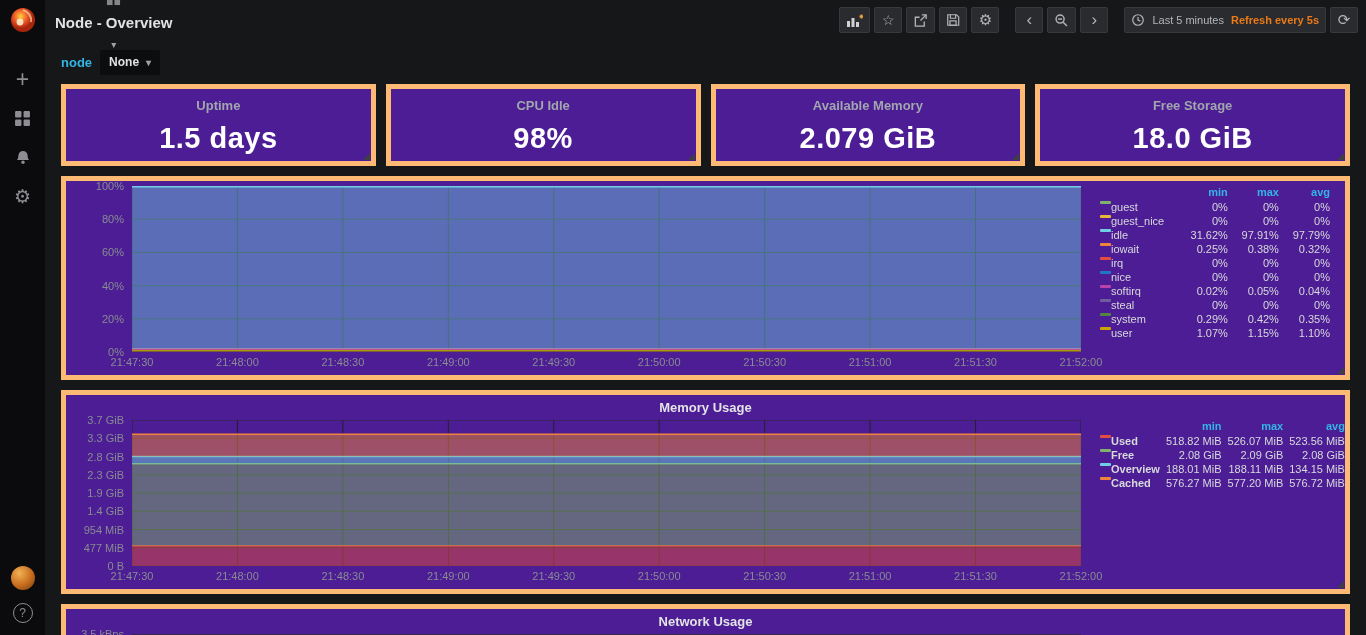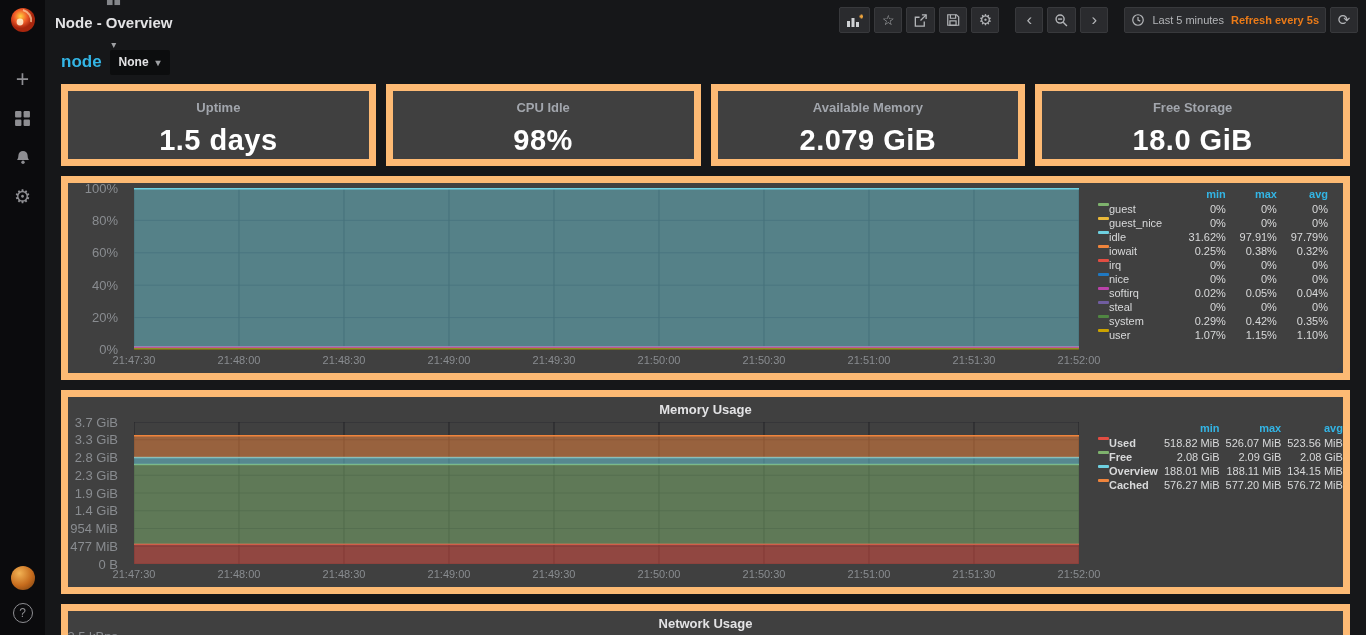--- a/index.html
+++ b/index.html
@@ -30,42 +30,42 @@
   .nav-right { display:flex; align-items:center; gap:4px; }
   .nav-btn { height:26px; min-width:28px; padding:0 6px; background:#2a2b2e; border:1px solid #38393c; border-radius:2px;
     display:flex; align-items:center; justify-content:center; color:#b3b5b8; font-size:14px; cursor:pointer; }
   .nav-group-gap { width:8px; }
   .timepicker { display:flex; align-items:center; gap:7px; font-size:11px; }
   .orange { color:#eb7b18; font-weight:600; }
 
   
   .content { padding:8px 16px 0 16px; flex:1; min-height:0; }
   .var-row { display:flex; align-items:center; gap:8px; height:28px; }
-  .var-label { color:#33b5e5; font-size:17px; font-weight:600; }
+  .var-label { color:#33b5e5; font-size:13px; font-weight:600; }
   .var-select { background:#0c0d0e; border-radius:2px; height:25px; padding:0 9px; display:flex; align-items:center;
     gap:7px; font-size:12px; color:#e3e3e5; font-weight:600; cursor:pointer; }
 
-  .panel { background:#404040; border:7px solid #fdba74; position:relative; }
+  .panel { background:#4c1d95; border:5px solid #fdba74; position:relative; }
   .panel::after { content:""; position:absolute; right:1px; bottom:1px;
     border-left:7px solid transparent; border-bottom:7px solid #3e3f43; }
 
   
   .stat-row { display:flex; gap:10px; margin-top:8px; }
   .stat-panel { flex:1; height:82px; display:flex; flex-direction:column; align-items:center; padding-top:9px; }
   .stat-title { color:#a2a6ad; font-size:13px; font-weight:700; }
   .stat-value { color:#ffffff; font-size:29px; font-weight:700; margin-top:9px; letter-spacing:.5px; }
 
   
   .graph-panel { margin-top:10px; height:204px; display:flex; flex-direction:column; padding:5px 8px 4px 8px; overflow:hidden; }
   .panel-title { text-align:center; color:#e3e3e5; font-size:13px; font-weight:600; height:20px; flex-shrink:0; cursor:pointer; }
   .graph-body { flex:1; display:flex; min-height:0; }
   .plot-col { flex:1; display:flex; flex-direction:column; min-width:0; }
   .plot-row { flex:1; display:flex; min-height:0; }
   .yaxis { width:58px; display:flex; flex-direction:column; justify-content:space-between;
-    padding-right:16px; color:#898c90; font-size:13px; flex-shrink:0; }
+    padding-right:8px; color:#898c90; font-size:11px; flex-shrink:0; }
   .ytick { height:0; display:flex; align-items:center; justify-content:flex-end; white-space:nowrap; }
   .svg-wrap { flex:1; min-width:0; }
   .svg-wrap svg { width:100%; height:100%; display:block; }
   .xaxis { height:19px; display:flex; justify-content:space-between; align-items:center;
     margin-left:58px; color:#898c90; font-size:11px; flex-shrink:0; }
   .xtick { width:0; display:flex; justify-content:center; white-space:nowrap; }
 
   .legend { width:256px; flex-shrink:0; padding:0 4px 0 16px; font-size:11px; }
   .legend table { width:100%; border-collapse:collapse; }
   .legend th { color:#33b5e5; font-weight:700; text-align:right; padding:0 3px 2px 3px; font-size:11px; }

